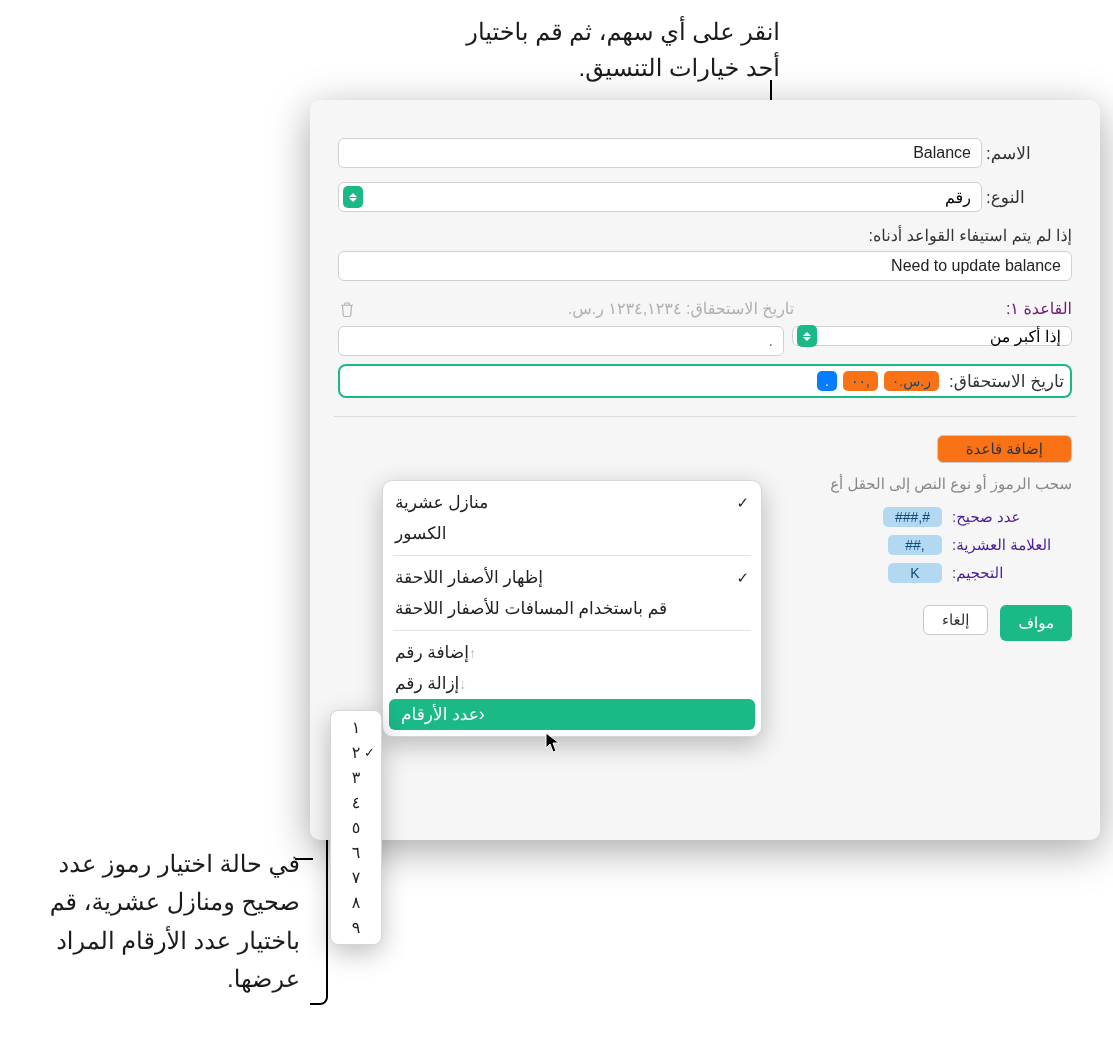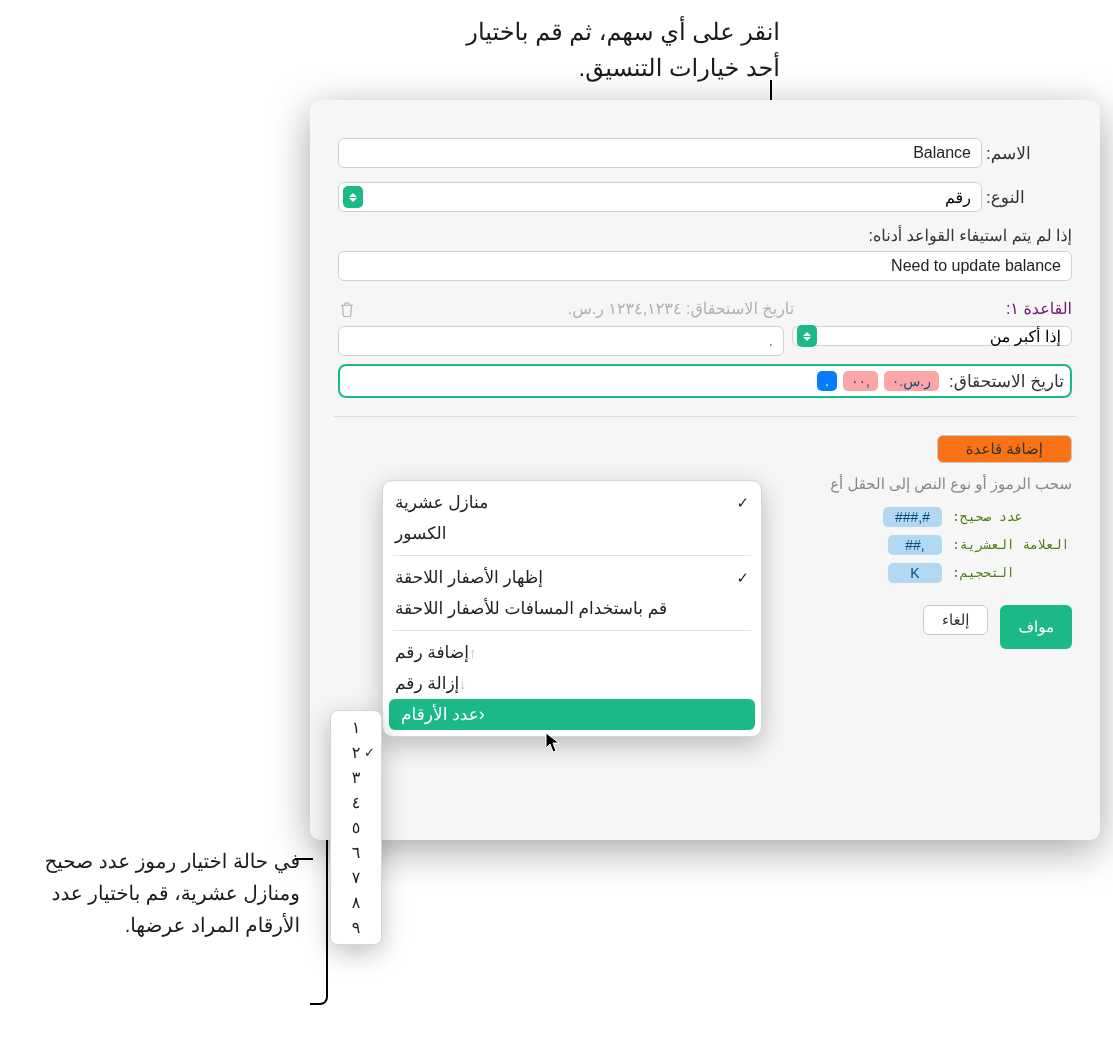--- a/index.html
+++ b/index.html
@@ -29,21 +29,21 @@
   width: 2px;
   height: 370px;
   background: #000;
 }
 .callout-bottom-left {
   position: absolute;
   top: 845px;
   left: 40px;
   width: 260px;
   text-align: right;
-  font-size: 20px;
+  font-size: 24px;
   color: #1b1b1b;
   line-height: 1.6;
   direction: rtl;
 }
 .callout-bracket {
   position: absolute;
   top: 715px;
   left: 310px;
   width: 18px;
   height: 290px;
@@ -157,44 +157,44 @@
 .format-row {
   display:flex; gap:6px; align-items:center;
   height: 34px;
   border: 2px solid #1bb888;
   border-radius: 8px;
   background:#fff;
   padding: 0 6px;
 }
 .format-label { font-size:17px; color:#333; margin-left:4px; white-space:nowrap;}
 .chip {
-  background:#fca5a5; color:#0b4a7a;
+  background:#f97316; color:#0b4a7a;
   border-radius:5px; padding:2px 8px; font-size:14px;
   direction: rtl;
 }
 .chip.sel {
   background:#067dff; color:#fff;
 }
 .divider { border:0; border-top:1px solid #dcdcdc; margin: 18px -4px; }
 .add-rule-btn {
   height: 28px; padding: 0 28px;
   background:#f97316; border:1px solid #c8c8c8; border-radius:6px;
   font-size:15px; color:#333;
 }
 .drag-hint { font-size:15px; color:#888; margin-top:12px; }
 .token-list { margin-top:14px; }
 .token-row { display:flex; align-items:center; gap:10px; margin-bottom:8px; }
-.token-row .tlabel { font-size:13px; color:#4d7c0f; width:120px; text-align:left;font-family:Liberation Mono, monospace;}
+.token-row .tlabel { font-size:15px; color:#4c1d95; width:120px; text-align:left;}
 .token {
   background:#b3d9f2; color:#0b4a7a;
   border-radius:5px; padding:2px 12px; font-size:14px; min-width:54px;
   text-align:center; direction: rtl;
 }
 .button-bar { display:flex; gap:12px; margin-top: 22px; justify-content:flex-start; }
-.btn-ok { background:#1bb888;color:#fff;border:none;border-radius:6px;height:44px;padding:0 18px;font-size:15px; }
+.btn-ok { background:#1bb888;color:#fff;border:none;border-radius:6px;height:36px;padding:0 18px;font-size:15px; }
 .btn-cancel { background:#fff;border:1px solid #c8c8c8;border-radius:6px;height:30px;padding:0 18px;font-size:15px;color:#333;}
 
 .popup {
   position:absolute;
   top: 480px; left: 382px;
   width: 380px;
   background:#fff;
   border:1px solid #d6d6d6;
   border-radius:10px;
   box-shadow: 0 8px 26px rgba(0,0,0,0.25);

